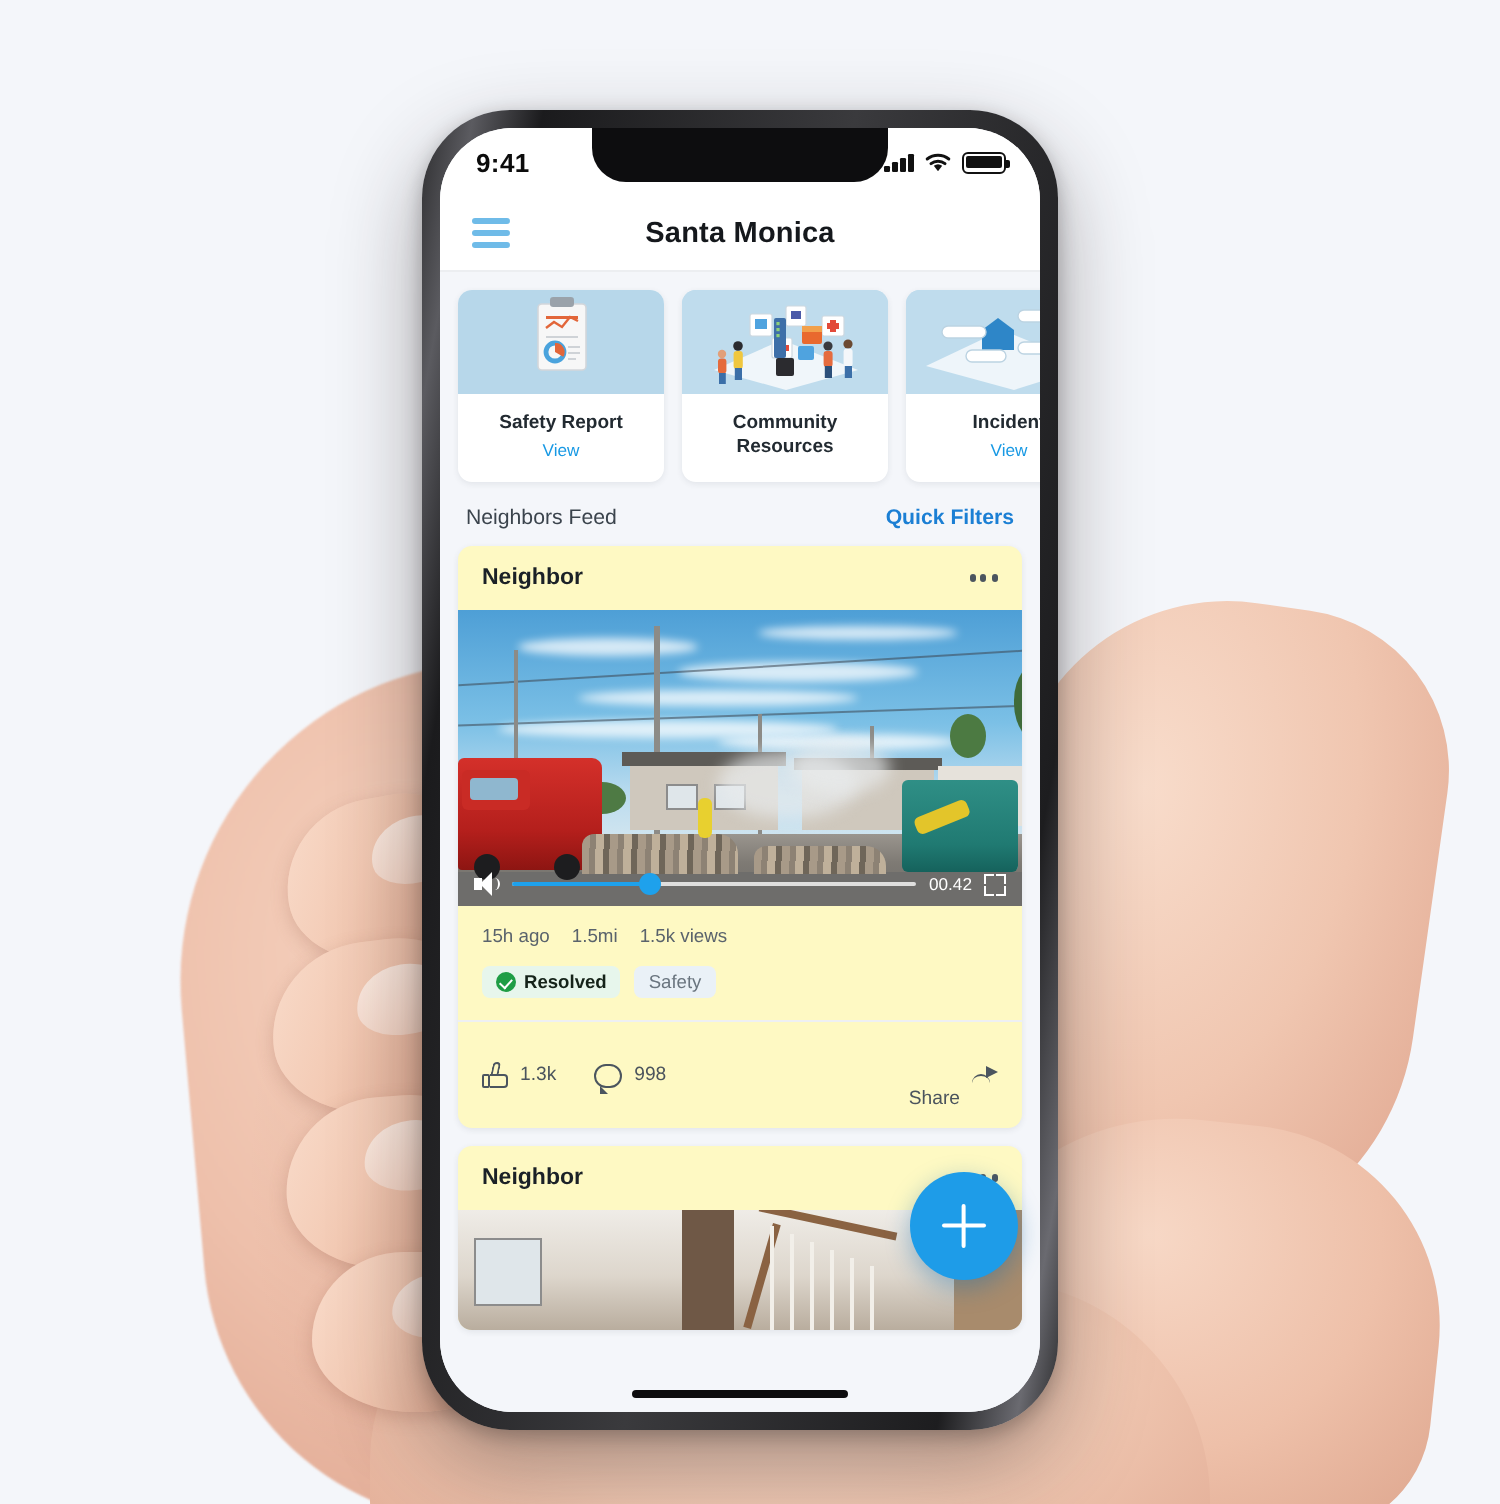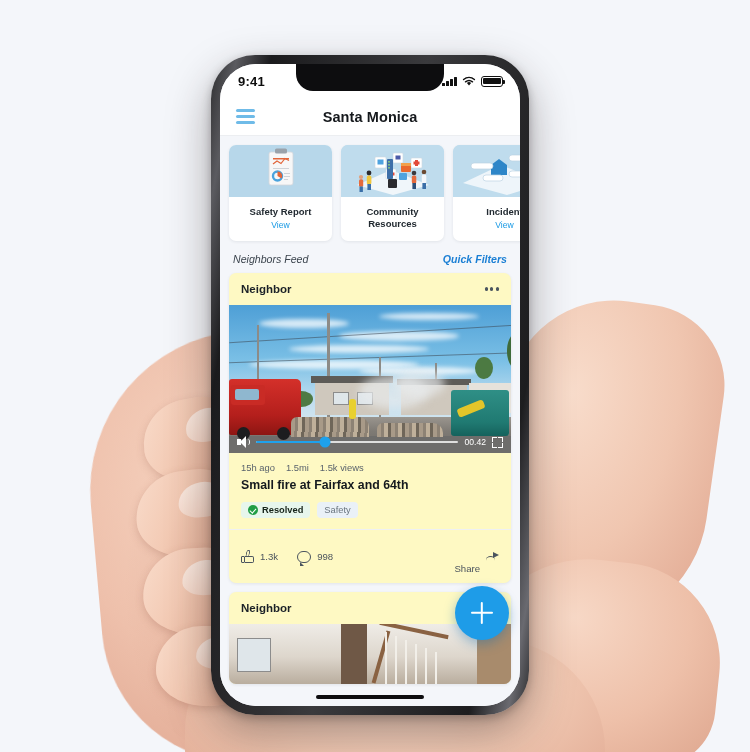--- a/index.html
+++ b/index.html
@@ -159,21 +159,20 @@
   }
   .ncard-art { height: 52px; background: #b7d7ea; position: relative; overflow: hidden; }
   .ncard-body { flex: 1; display: flex; flex-direction: column; align-items: center; justify-content: center; padding: 2px 4px 4px; }
   .ncard-title { font-size: 9.5px; font-weight: bold; color: #222a31; text-align: center; line-height: 1.22; }
   .ncard-link { font-size: 8.6px; color: #1899e4; margin-top: 2.5px; }
 
   
   .feed-head {
     display: flex; align-items: center; justify-content: space-between;
     padding: 3px 13px 8px 13px;
-    font-style: italic;
   }
   .feed-head .t1 { font-size: 10.6px; color: #3b444d; }
   .feed-head .t2 { font-size: 10.6px; color: #1b7fd4; font-weight: bold; }
 
   
   .post { background: #fef9c3; border-radius: 7px; margin: 0 9px 9px; box-shadow: 0 1px 3px rgba(40,50,70,0.09); overflow: hidden; }
   .post-head { display:flex; align-items:center; justify-content:space-between; padding: 10px 12px; }
   .post-author { font-size: 11.5px; font-weight: bold; color: #1b2127; }
   .dots { display:flex; gap: 2.6px; }
   .dots i { width: 3.1px; height: 3.1px; border-radius: 50%; background: #4b555f; display:block; }
@@ -502,21 +501,20 @@
             </div>
           </div>
         </div>
 
         <div class="post-meta">
           <span>15h ago</span>
           <span>1.5mi</span>
           <span>1.5k views</span>
         </div>
 
-        <div class="post-title">Small fire at Fairfax and 64th</div>
 
 
         <div class="tags">
           <div class="tag tag-resolved">
             <span class="check"></span>
             <span>Resolved</span>
           </div>
           <div class="tag tag-safety">
             <span>Safety</span>
           </div>

